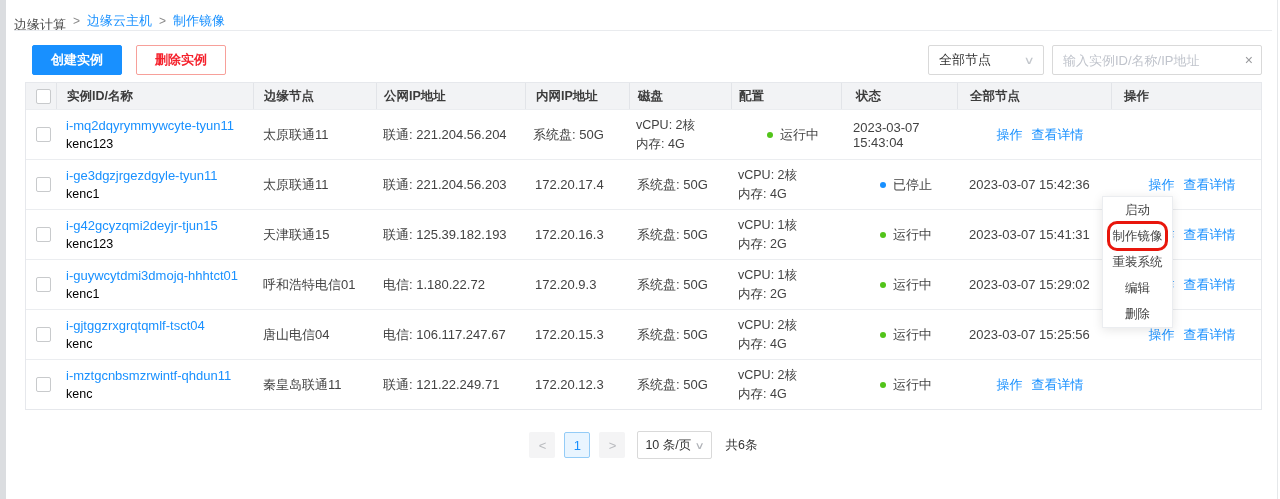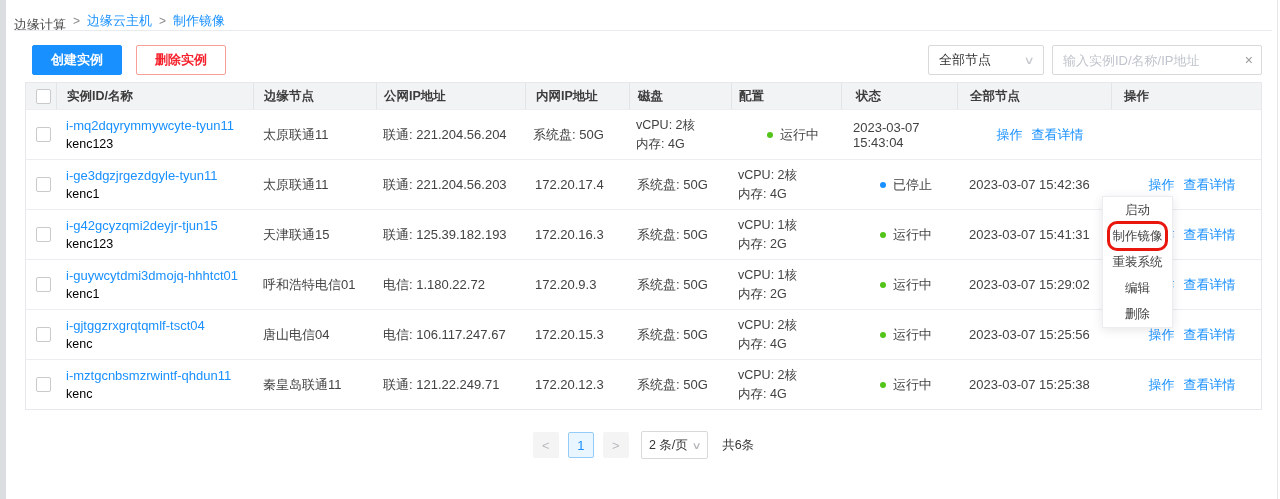--- a/index.html
+++ b/index.html
@@ -319,37 +319,34 @@
             <span>系统盘: 50G</span>
           </div>
     <div class="td c7">
       <span class="two-line">vCPU: 2核</span>
       <span class="two-line">内存: 4G</span>
     </div>
     <div class="td c8 status-cell">
       <span class="status-dot" style="background: rgb(82, 196, 26);"></span>
       <span>运行中</span>
     </div>
-    <div class="td c9">
-            <span>2023-03-07 15:25:38</span>
-          </div>
     <div class="td c10 actions-cell">
       <span class="action-link">操作</span>
       <span class="action-link">查看详情</span>
     </div>
   </div>
 </div>
   </div>
 
   <div id="pagination">
     <div class="page-btn">&lt;</div>
     <div class="page-num">1</div>
     <div class="page-btn">&gt;</div>
     <div class="page-size">
-      <span>2 条/页</span>
+      <span>10 条/页</span>
       <span class="chev">∨</span>
     </div>
     <span id="total-count">共6条</span>
   </div>
 
   <div id="context-menu">
       <div class="menu-item">启动</div>
       <div class="menu-item">制作镜像<div class="red-ring" style="border-color: rgb(232, 22, 12);"></div></div>
       <div class="menu-item">重装系统</div>
       <div class="menu-item">编辑</div>

